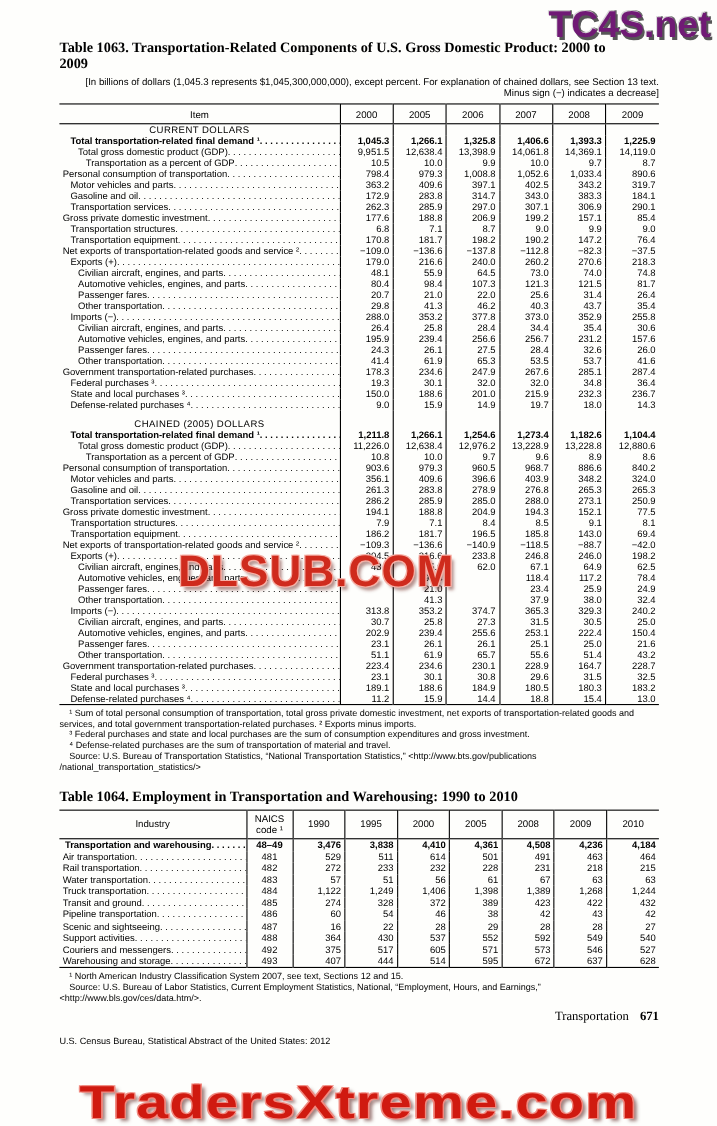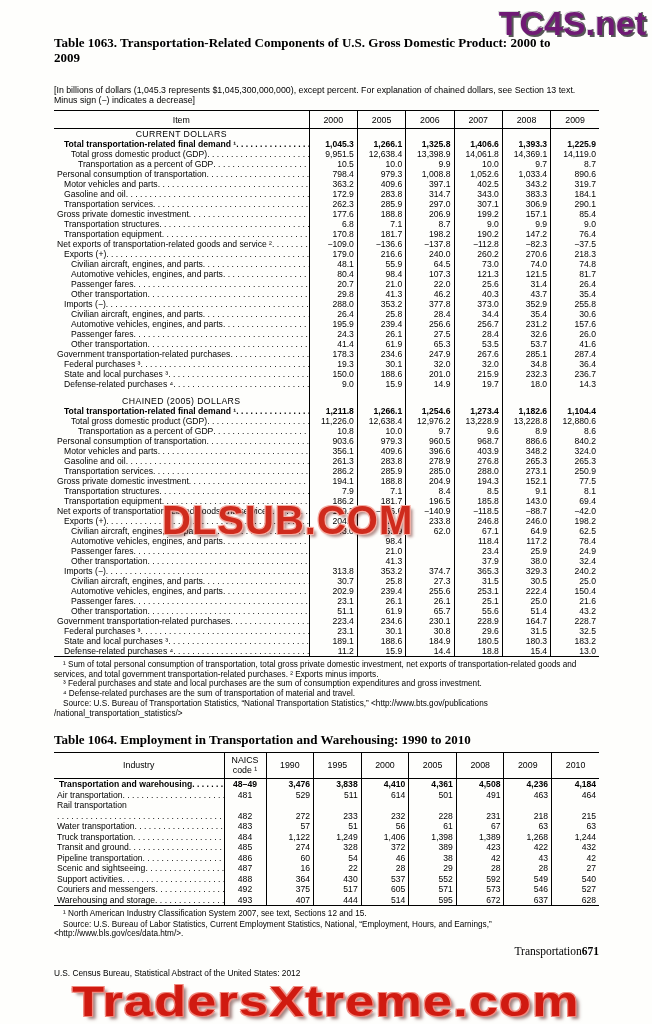--- a/index.html
+++ b/index.html
@@ -2,21 +2,21 @@
 <html><head>
 <meta charset="utf-8">
 <style>
   * { margin:0; padding:0; box-sizing:border-box; }
   html,body { width:652px; height:1024px; }
   body { background:#fefefc; color:#000; font-family:"Liberation Sans", sans-serif; position:relative; overflow:hidden; }
   .content { position:absolute; left:54px; top:36px; width:545px; }
 
   .tbl-title { font-family:"Liberation Serif", serif; font-weight:bold; font-size:13px; line-height:14.5px; max-width:505px; }
   .tbl-title2 { max-width:545px; margin-top:14px; }
-  .tbl-note { font-size:8.8px; line-height:10px; margin-top:20px; }
+  .tbl-note { font-size:8.8px; line-height:10px; margin-top:4px;text-align:right; }
 
   table { border-collapse:collapse; width:100%; table-layout:fixed; }
   .datatable { margin-top:5px; border-top:1px solid #000; border-bottom:1px solid #000; font-size:8.6px; }
   .datatable thead th { font-weight:normal; font-size:8.8px; border-bottom:1px solid #000; vertical-align:middle; text-align:center; }
   .t1063 thead th { height:18px; }
   .t1064 thead th { height:26px; line-height:9.5px; padding:0 1px; }
   .colsep { border-left:1px solid #000; }
   .t1063 tbody td { height:10px; line-height:10px; vertical-align:bottom; }
   .t1064 tbody td { height:10.5px; line-height:10.5px; vertical-align:bottom; }
   tr.spacer td { height:7px; }
@@ -28,21 +28,21 @@
   .dots::before { content:" . . . . . . . . . . . . . . . . . . . . . . . . . . . . . . . . . . . . . . . . . . . . . . . . . . . . . . . . . . . . . . . . . . . . . . . ."; }
   .val { text-align:right; padding-right:3px; }
   .code { text-align:center; }
   .b { font-weight:bold; }
 
   .fnotes { margin-top:3px; font-size:8.2px; line-height:9.6px; }
   .fnotes p { text-indent:9px; }
   .src { margin-top:1px; }
 
   .page-footer { margin-top:6px; text-align:right; font-family:"Liberation Serif", serif; font-size:11.5px; }
-  .page-footer .pgnum { font-weight:bold; }
+  .page-footer .pgnum { font-weight:bold; margin-left:10px; }
   .credit { margin-top:11px; font-size:8.3px; }
 
   .wm { position:absolute; z-index:20; font-weight:bold; white-space:nowrap; }
   .wm-top { top:4px; right:6px; font-size:34px; color:#701a75; letter-spacing:0;
             text-shadow:2px 2px 0 #575757, -1px -1px 0 #d8d8d8, 1px -1px 0 #6a6a6a; }
   .wm-mid { left:162px; top:498px; font-size:40px; letter-spacing:1px; color:#cf2b1d;
             text-shadow:-1px -1px 0 #f6b0a6, 1px -1px 0 #f6b0a6, -1px 1px 0 #f6b0a6, 1px 1px 0 #f6b0a6, 3px 3px 3px rgba(90,10,5,.45); }
   .wm-bottom { left:0; right:0; bottom:0; text-align:center; font-size:42px; letter-spacing:1px; color:#d01a10;
                transform:scaleX(1.24); transform-origin:center bottom; line-height:44px;
                text-shadow:-1px -1px 0 #f08a80, 1px -1px 0 #f08a80, -1px 1px 0 #f08a80, 1px 1px 0 #f08a80, 3px 3px 3px rgba(70,5,0,.5); }
@@ -869,21 +869,21 @@
           <td class="val colsep">529</td>
           <td class="val colsep">511</td>
           <td class="val colsep">614</td>
           <td class="val colsep">501</td>
           <td class="val colsep">491</td>
           <td class="val colsep">463</td>
           <td class="val colsep">464</td>
         </tr>
         <tr>
           <td class="lblcell">
-            <div class="lf" style="padding-left: 3px; flex-direction: column;">
+            <div class="lf" style="padding-left: 3px;">
               <span class="lbl">Rail transportation</span>
               <span class="dots"></span>
             </div>
           </td>
           <td class="code colsep">482</td>
           <td class="val colsep">272</td>
           <td class="val colsep">233</td>
           <td class="val colsep">232</td>
           <td class="val colsep">228</td>
           <td class="val colsep">231</td>

